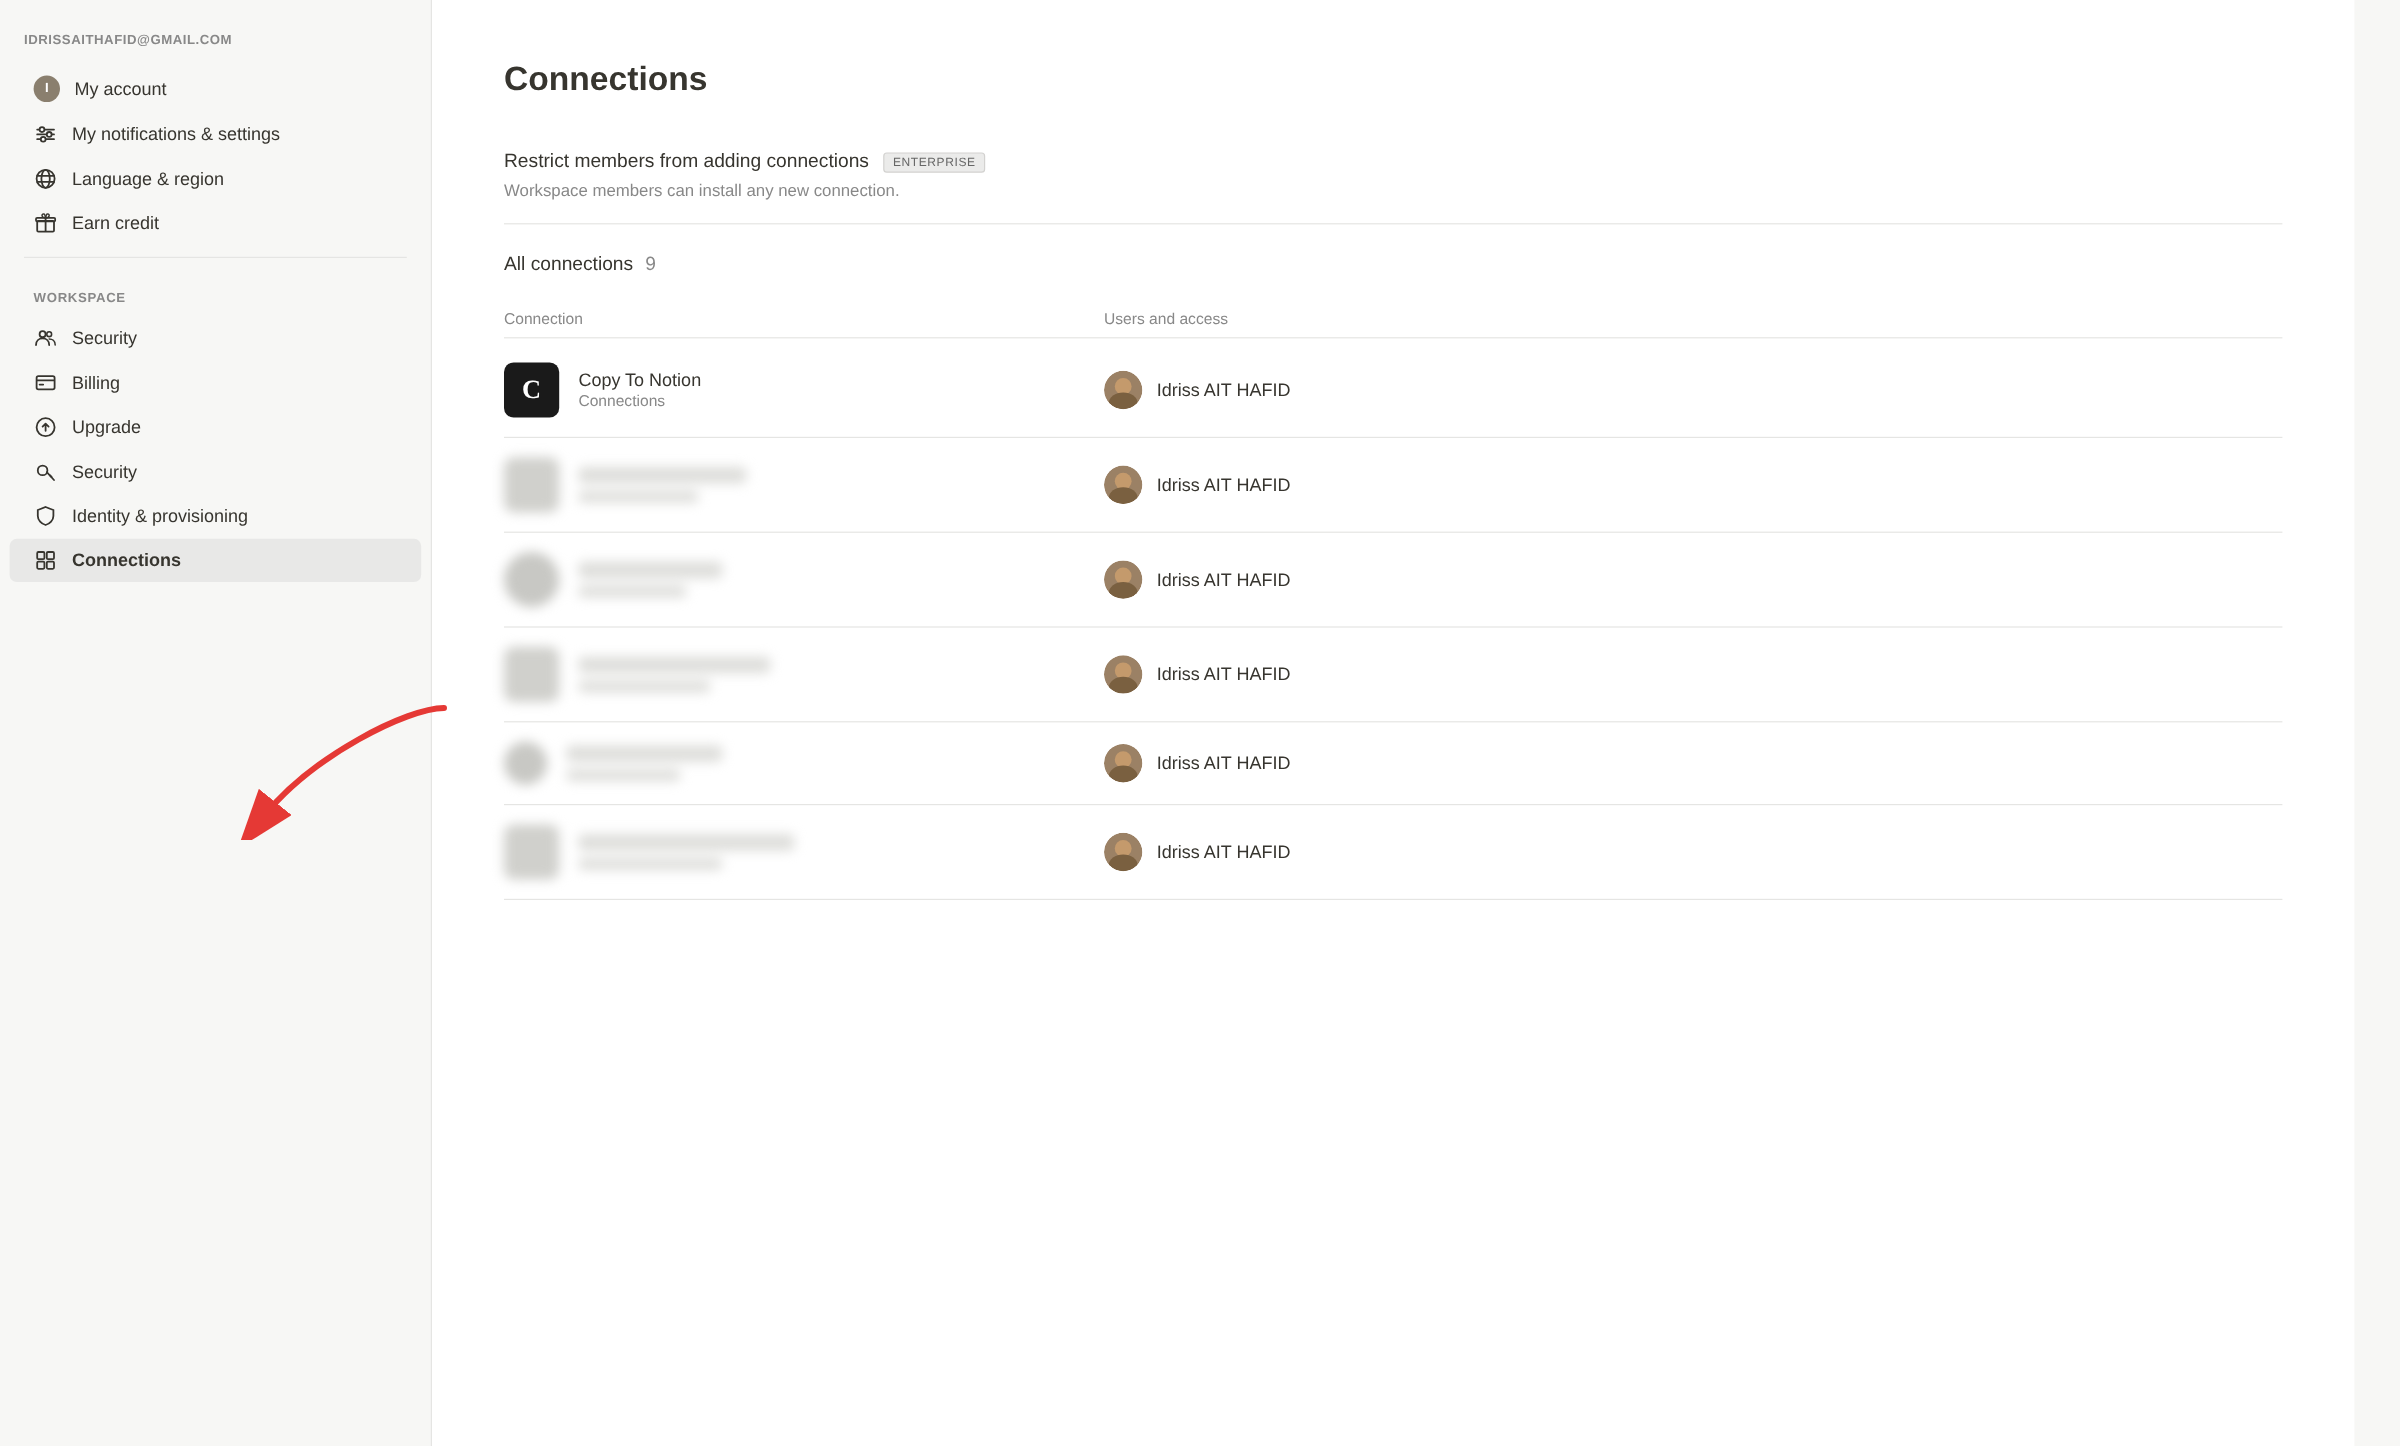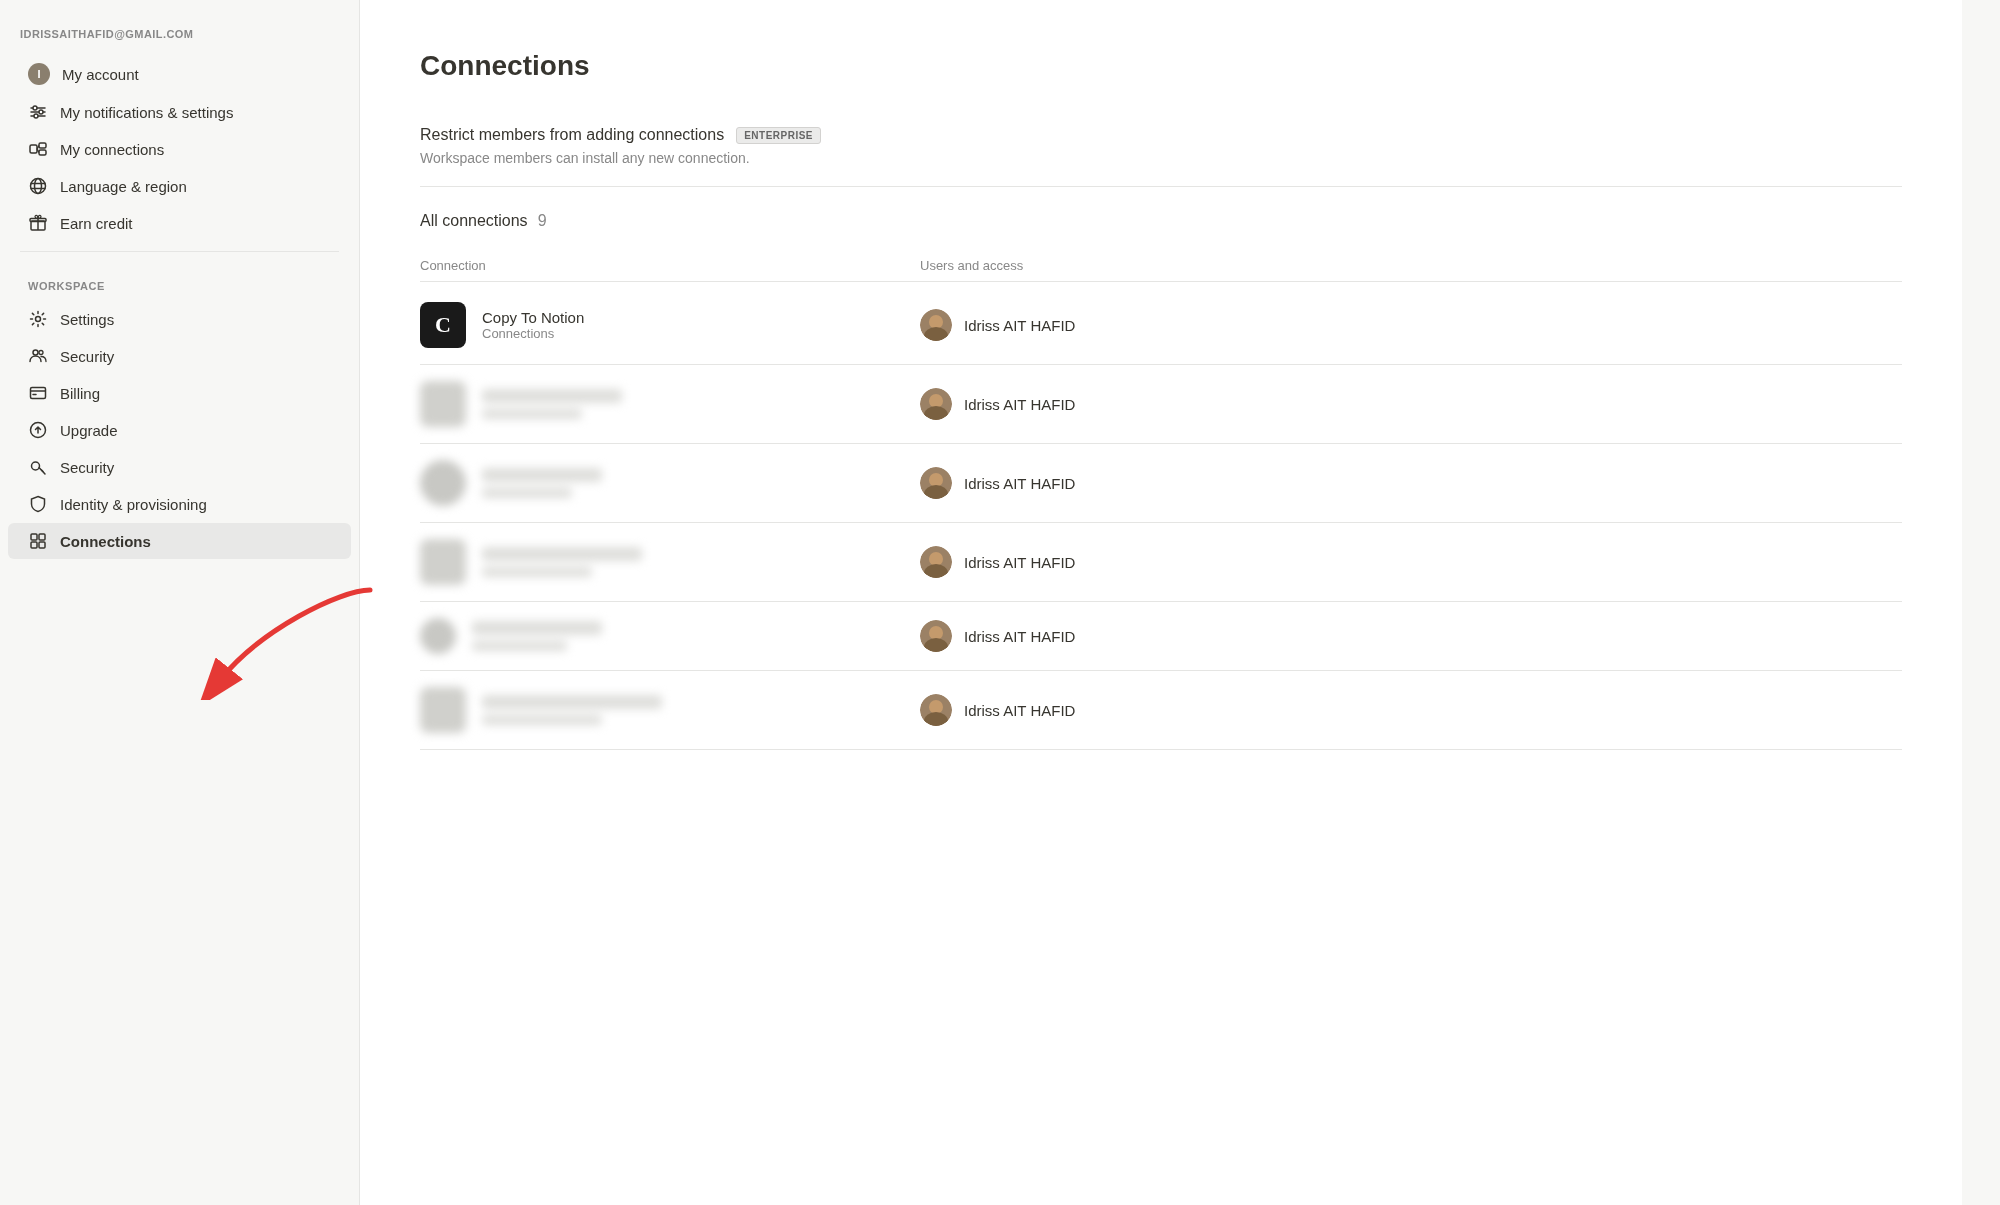--- a/index.html
+++ b/index.html
@@ -122,21 +122,21 @@
     }
 
     .restrict-title {
       font-size: 16px;
       font-weight: 500;
       color: #37352f;
     }
 
     .enterprise-badge {
       font-size: 10px;
-      font-weight: 700;
+      font-weight: 400;
       color: #666;
       background: #ebebea;
       border: 1px solid #d3d2d0;
       padding: 2px 7px;
       border-radius: 3px;
       letter-spacing: 0.05em;
       text-transform: uppercase;
     }
 
     .restrict-subtitle {
@@ -323,32 +323,20 @@
           <line x1="2" y1="9" x2="16" y2="9" stroke="#37352f" stroke-width="1.5" stroke-linecap="round"></line>
           <line x1="2" y1="13" x2="16" y2="13" stroke="#37352f" stroke-width="1.5" stroke-linecap="round"></line>
           <circle cx="6" cy="5" r="2" fill="white" stroke="#37352f" stroke-width="1.5"></circle>
           <circle cx="12" cy="9" r="2" fill="white" stroke="#37352f" stroke-width="1.5"></circle>
           <circle cx="7" cy="13" r="2" fill="white" stroke="#37352f" stroke-width="1.5"></circle>
         </svg>
       </div>
       <span>My notifications &amp; settings</span>
     </div>
 
-    <div class="sidebar-item">
-      <div class="sidebar-icon">
-        <svg width="18" height="18" viewBox="0 0 18 18" fill="none">
-          <rect x="1" y="5" width="7" height="8" rx="1.5" stroke="#37352f" stroke-width="1.5"></rect>
-          <rect x="10" y="3" width="7" height="5" rx="1.5" stroke="#37352f" stroke-width="1.5"></rect>
-          <rect x="10" y="10" width="7" height="5" rx="1.5" stroke="#37352f" stroke-width="1.5"></rect>
-          <line x1="8" y1="9" x2="10" y2="5.5" stroke="#37352f" stroke-width="1.5"></line>
-          <line x1="8" y1="9" x2="10" y2="12.5" stroke="#37352f" stroke-width="1.5"></line>
-        </svg>
-      </div>
-      <span>My connections</span>
-    </div>
 
     <div class="sidebar-item">
       <div class="sidebar-icon">
         <svg width="18" height="18" viewBox="0 0 18 18" fill="none">
           <circle cx="9" cy="9" r="7.5" stroke="#37352f" stroke-width="1.5"></circle>
           <ellipse cx="9" cy="9" rx="3.5" ry="7.5" stroke="#37352f" stroke-width="1.5"></ellipse>
           <line x1="1.5" y1="6.5" x2="16.5" y2="6.5" stroke="#37352f" stroke-width="1.5"></line>
           <line x1="1.5" y1="11.5" x2="16.5" y2="11.5" stroke="#37352f" stroke-width="1.5"></line>
         </svg>
       </div>
@@ -365,29 +353,20 @@
           <path d="M9 4.5 C9 4.5 12 4.5 12 2.5 C12 1.5 11 1 10 1.5 C9.5 2 9 4.5 9 4.5Z" stroke="#37352f" stroke-width="1.2" fill="none"></path>
         </svg>
       </div>
       <span>Earn credit</span>
     </div>
 
     <div class="sidebar-divider"></div>
 
     <div class="sidebar-section-label">WORKSPACE</div>
 
-    <div class="sidebar-item">
-      <div class="sidebar-icon">
-        <svg width="18" height="18" viewBox="0 0 18 18" fill="none">
-          <circle cx="9" cy="9" r="2.5" stroke="#37352f" stroke-width="1.5"></circle>
-          <path d="M9 1.5v2M9 14.5v2M1.5 9h2M14.5 9h2M3.4 3.4l1.4 1.4M13.2 13.2l1.4 1.4M3.4 14.6l1.4-1.4M13.2 4.8l1.4-1.4" stroke="#37352f" stroke-width="1.5" stroke-linecap="round"></path>
-        </svg>
-      </div>
-      <span>Settings</span>
-    </div>
 
     <div class="sidebar-item">
       <div class="sidebar-icon">
         <svg width="18" height="18" viewBox="0 0 18 18" fill="none">
           <circle cx="6.5" cy="5.5" r="2.5" stroke="#37352f" stroke-width="1.5"></circle>
           <circle cx="12" cy="5.5" r="2" stroke="#37352f" stroke-width="1.3"></circle>
           <path d="M1 14.5 C1 11 3.5 9 6.5 9 C9.5 9 12 11 12 14.5" stroke="#37352f" stroke-width="1.5" fill="none" stroke-linecap="round"></path>
           <path d="M12 9.5 C14.5 9.5 17 11 17 14.5" stroke="#37352f" stroke-width="1.3" fill="none" stroke-linecap="round"></path>
         </svg>
       </div>

